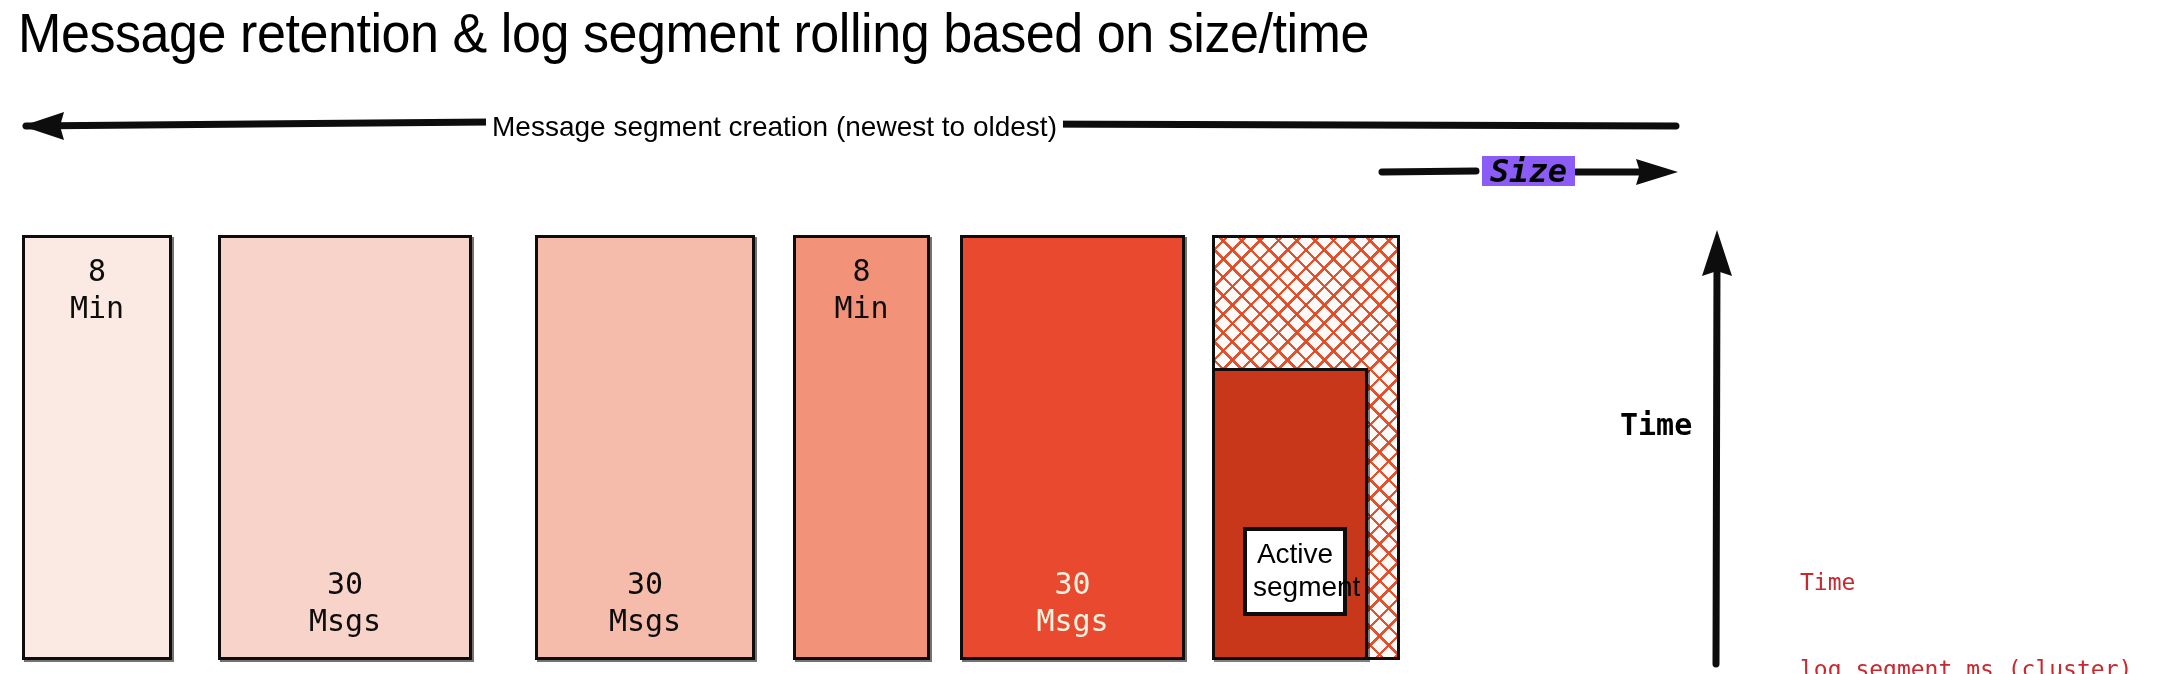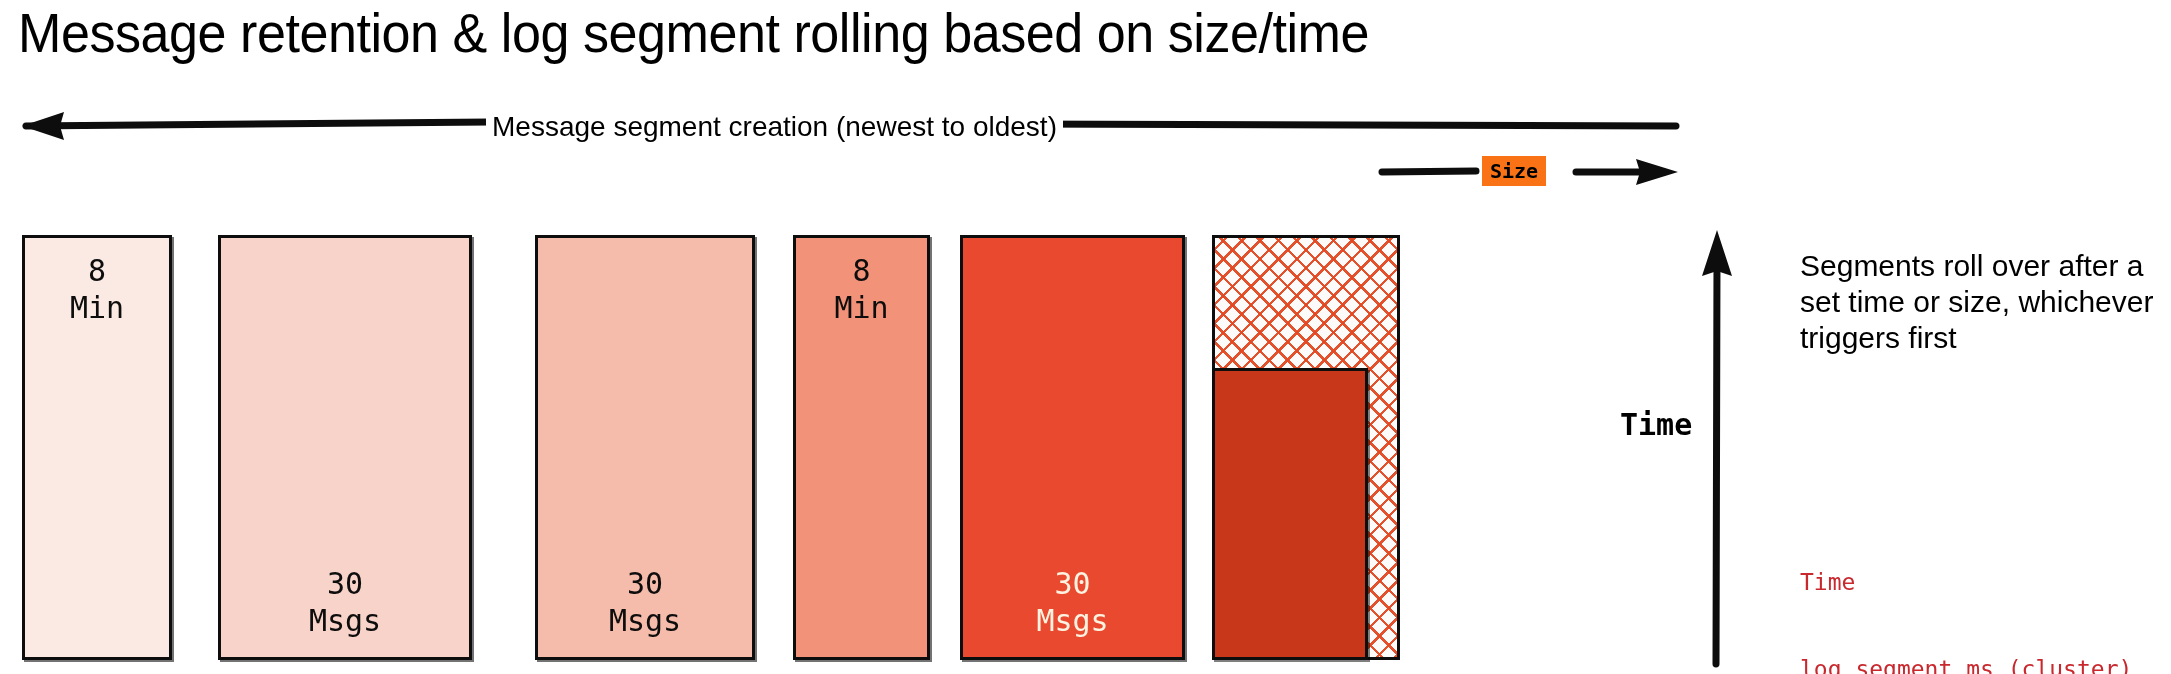--- a/index.html
+++ b/index.html
@@ -60,26 +60,27 @@
     left: 1378px;
     top: 152px;
     width: 302px;
     height: 40px;
   }
   #size-axis .cap {
     position: absolute;
     left: 104px;
     top: 4px;
     font-family: "DejaVu Sans Mono", "Liberation Mono", monospace;
-    font-size: 20px;
+    font-size: 32px;
     line-height: 30px;
     font-weight: bold;
-    background: #f97316;
+    background: #8b5cf6;
     padding: 0 8px;
     z-index: 2;
+    font-style: italic;
   }
 
   
   .bar {
     position: absolute;
     border: 3px solid #0d0d0d;
     box-sizing: border-box;
     box-shadow: 2px 2px 0 rgba(0,0,0,0.55);
   }
   .bar .lbl {
@@ -223,30 +224,31 @@
 Min</div>
   </div>
 
   <div class="bar" style="left: 960px; top: 235px; width: 225px; height: 425px; background-color: rgb(232, 73, 47);">
     <div class="lbl bottom" style="color: rgb(253, 243, 224);">30
 Msgs</div>
   </div>
 
   <div id="size-block" style="background-color: rgb(253, 251, 249);"></div>
   <div id="active-block" style="background-color: rgb(200, 55, 26);"></div>
+  <div id="active-label">Active
+segment</div>
 
   <div id="time-axis">
     <svg width="60" height="440" viewBox="0 0 60 440">
       <path d="M26 436 L27 30" stroke="#0d0d0d" stroke-width="7" stroke-linecap="round" fill="none"></path>
       <path d="M27 2 L12 48 L27 43 L42 48 Z" fill="#0d0d0d"></path>
     </svg>
     <div class="cap">Time</div>
   </div>
 
-  <div id="note">Segments roll over after a set time or size, whichever triggers first</div>
 
   <div id="config" style="color: rgb(200, 40, 46);">
     <div class="grp">
       <div>Time</div>
       <div>log_segment_ms (cluster)
 segment.ms (topic)</div>
     </div>
     
   </div>
 

